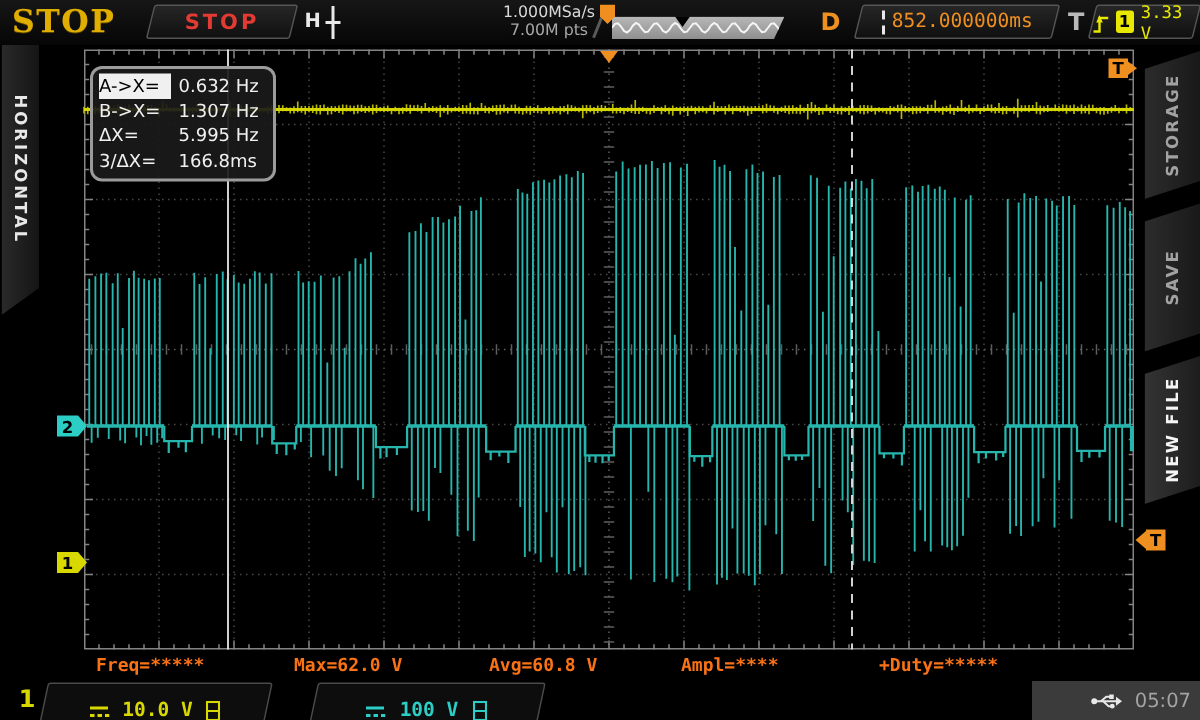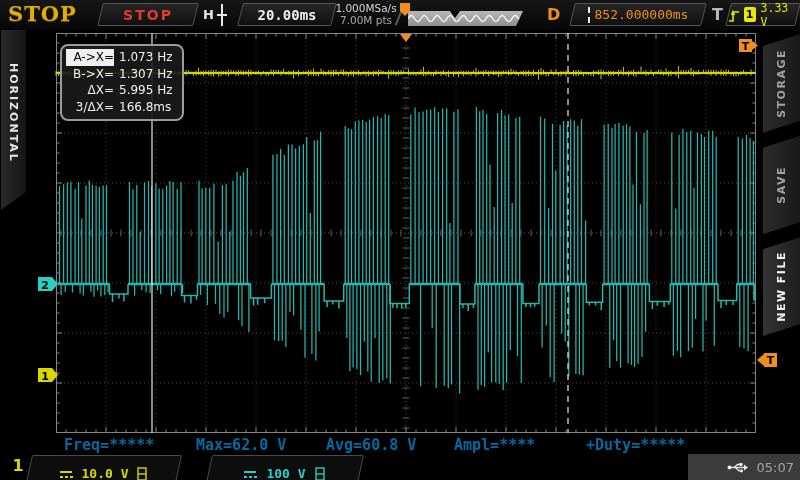--- a/index.html
+++ b/index.html
@@ -53,26 +53,26 @@
         clip-path:polygon(0 12px,100% 0,100% calc(100% - 12px),0 100%);
         display:flex;align-items:center;justify-content:center;}
   .rtab span{font-size:11px;font-weight:bold;letter-spacing:1.5px;color:#a2a2a2;}
   .rtab.active span{color:#f5f5f5;}
   .rtab.active{background:linear-gradient(90deg,#343434,#1d1d1d);}
 
   
   #cursor-box{left:60px;top:44px;width:124px;background:rgba(26,26,26,0.92);
               border:2px solid #9b9b9b;border-radius:8px;padding:3px 6px 4px 4px;}
   #cursor-box .row{display:flex;font-size:12px;line-height:16.5px;color:#f0f0f0;white-space:nowrap;}
-  #cursor-box .lab{width:48px;text-align:right;}
+  #cursor-box .lab{width:48px;text-align:left;}
   #cursor-box .lab.sel{background:#f0f0f0;color:#000;}
   #cursor-box .val{margin-left:5px;}
 
   
-  .meas{position:absolute;top:436px;color:#0369a1;font-size:15px;
+  .meas{position:absolute;top:436px;color:#f97316;font-size:12px;
         font-family:"DejaVu Sans Mono",monospace;font-weight:bold;white-space:nowrap;}
 
   
   #bottombar{position:absolute;left:0;top:454px;width:800px;height:26px;background:#000;}
   .chnum{position:absolute;top:2px;font-size:16px;font-weight:bold;width:24px;text-align:center;}
   .chnum .bg{position:absolute;inset:0;transform:skewX(-12deg);border-radius:2px;z-index:-1;}
   .chbox{position:absolute;top:1px;height:37px;}
   .chbox .bg{position:absolute;inset:0;background:#0d0d0d;border:1px solid #4a4a4a;
              transform:skewX(-12deg);border-radius:2px;}
   .chbox .ct{position:relative;display:flex;align-items:center;justify-content:center;
@@ -152,24 +152,20 @@
       <div class="bg"></div>
       <div class="ct">STOP</div>
     </div>
 
     <span id="hlabel" class="abs">H</span>
     <svg class="abs" style="left:216px;top:3px" width="12" height="24">
       <line x1="6" y1="1" x2="6" y2="23" stroke="#e8e8e8" stroke-width="2"></line>
       <line x1="1" y1="12" x2="11" y2="12" stroke="#e8e8e8" stroke-width="2"></line>
     </svg>
 
-    <div id="tb-box" class="pbox">
-      <div class="bg"></div>
-      <div class="ct">20.00ms</div>
-    </div>
 
     <div id="srate" class="abs">
       <div class="l1">1.000MSa/s</div>
       <div class="l2">7.00M pts</div>
     </div>
 
     <div id="mem-sep" class="abs"></div>
 
     <div id="membar" class="abs">
       <svg id="membar-wave" width="115" height="15">
@@ -216,21 +212,21 @@
       <span class="vtext-up">SAVE</span>
     </div>
     <div class="rtab active">
       <span class="vtext-up">NEW FILE</span>
     </div>
   </div>
 
   <div id="cursor-box" class="abs">
     <div class="row">
         <span class="lab sel">A-&gt;X=</span>
-        <span class="val">1.073 Hz</span>
+        <span class="val">0.632 Hz</span>
       </div>
     <div class="row">
         <span class="lab">B-&gt;X=</span>
         <span class="val">1.307 Hz</span>
       </div>
     <div class="row">
         <span class="lab">ΔX=</span>
         <span class="val">5.995 Hz</span>
       </div>
     <div class="row">

